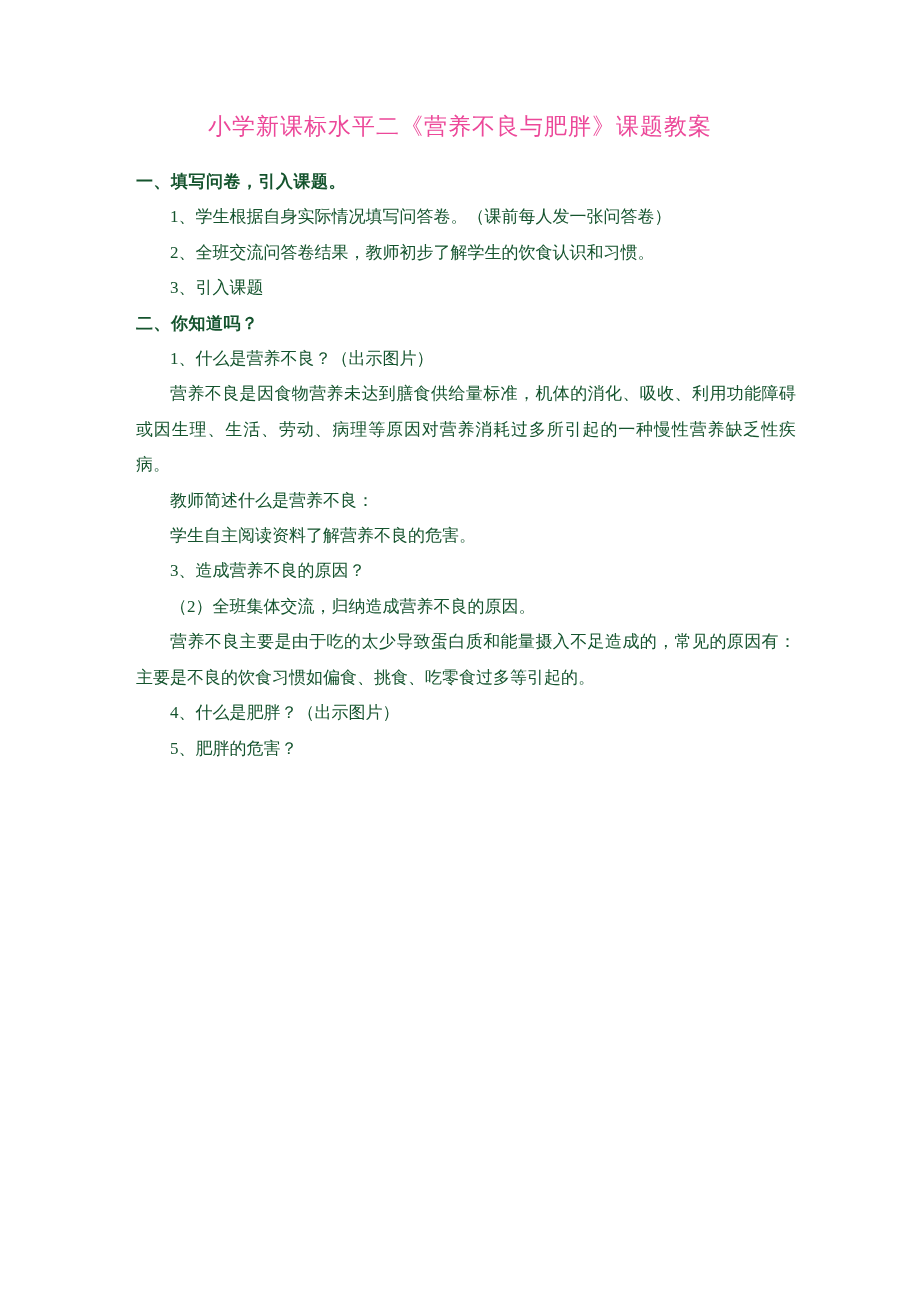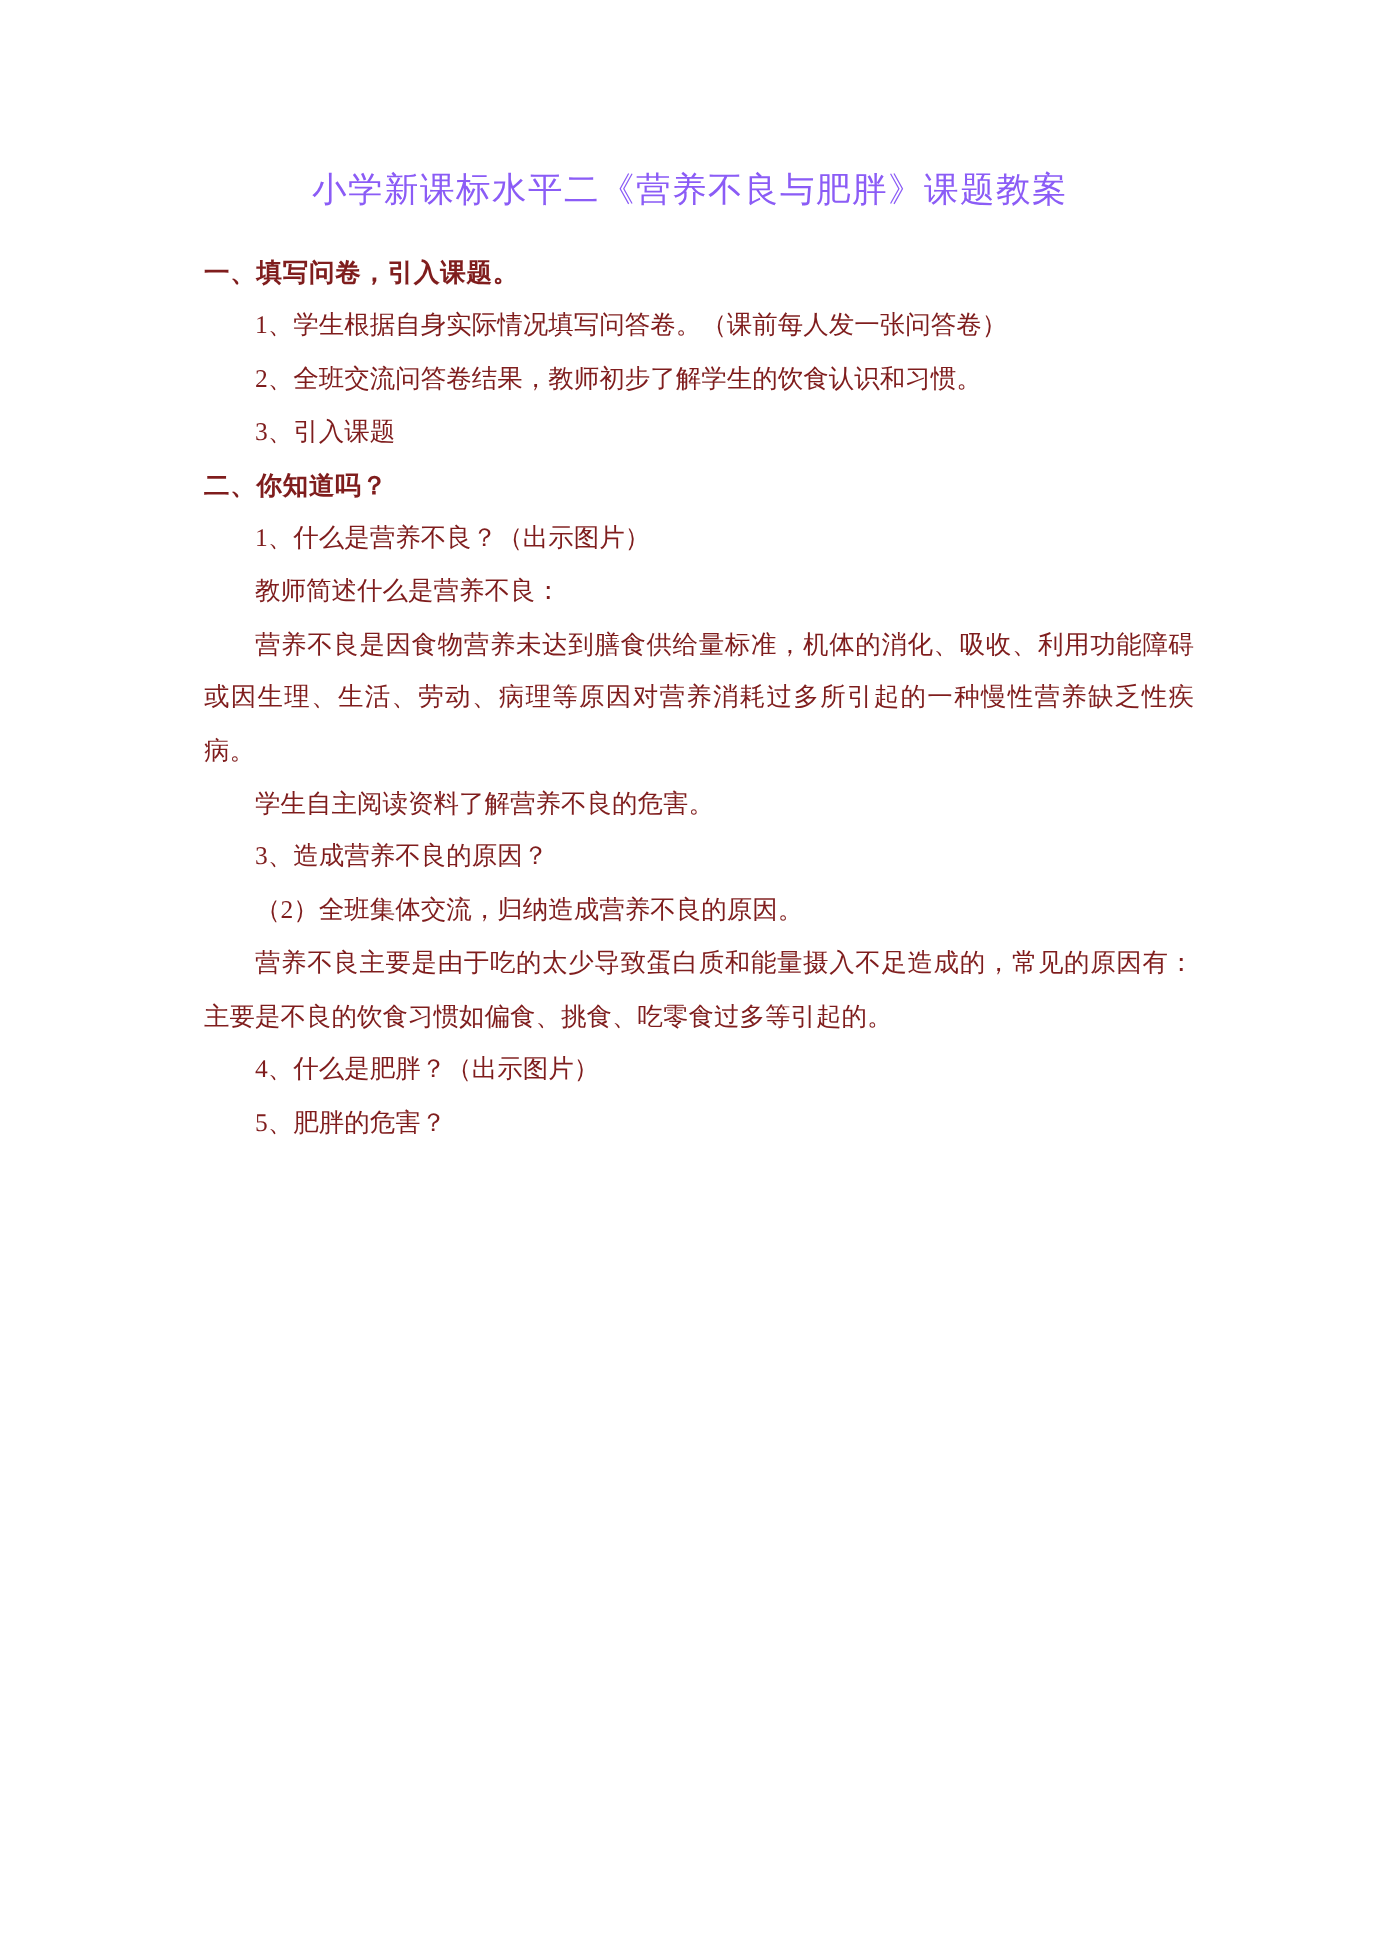--- a/index.html
+++ b/index.html
@@ -17,30 +17,30 @@
   }
   .doc-title {
     margin: 0;
     padding-top: 111px;
     text-align: center;
     font-family: "Liberation Serif", "DejaVu Serif", serif;
     font-size: 23px;
     font-weight: 500;
     letter-spacing: 1px;
     line-height: 32px;
-    color: #8b5cf6;
+    color: #ec4899;
   }
   .content {
     box-sizing: border-box;
     padding: 21px 124px 0 136px;
     font-family: "Liberation Serif", "DejaVu Serif", serif;
     font-size: 17px;
     line-height: 35.4px;
     text-align: justify;
-    color: #7f1d1d;
+    color: #14532d;
   }
   .content p {
     margin: 0;
     padding: 0;
     text-indent: 2em;
   }
   .content p.heading {
     text-indent: 0;
     font-weight: 700;
     font-family: "Liberation Sans", "DejaVu Sans", sans-serif;
@@ -53,22 +53,22 @@
 <div class="page">
   <h1 class="doc-title">小学新课标水平二《营养不良与肥胖》课题教案</h1>
 
   <div class="content">
     <p class="heading">一、填写问卷，引入课题。</p>
     <p>1、学生根据自身实际情况填写问答卷。（课前每人发一张问答卷）</p>
     <p>2、全班交流问答卷结果，教师初步了解学生的饮食认识和习惯。</p>
     <p>3、引入课题</p>
     <p class="heading">二、你知道吗？</p>
     <p>1、什么是营养不良？（出示图片）</p>
+    <p>营养不良是因食物营养未达到膳食供给量标准，机体的消化、吸收、利用功能障碍或因生理、生活、劳动、病理等原因对营养消耗过多所引起的一种慢性营养缺乏性疾病。</p>
     <p>教师简述什么是营养不良：</p>
-    <p>营养不良是因食物营养未达到膳食供给量标准，机体的消化、吸收、利用功能障碍或因生理、生活、劳动、病理等原因对营养消耗过多所引起的一种慢性营养缺乏性疾病。</p>
     <p>学生自主阅读资料了解营养不良的危害。</p>
     <p>3、造成营养不良的原因？</p>
     <p>（2）全班集体交流，归纳造成营养不良的原因。</p>
     <p>营养不良主要是由于吃的太少导致蛋白质和能量摄入不足造成的，常见的原因有：主要是不良的饮食习惯如偏食、挑食、吃零食过多等引起的。</p>
     <p>4、什么是肥胖？（出示图片）</p>
     <p>5、肥胖的危害？</p>
   </div>
 </div>
 
 </body></html>

